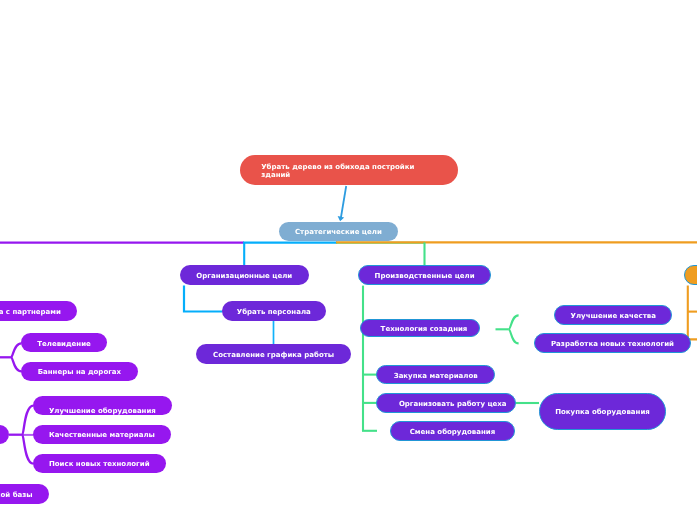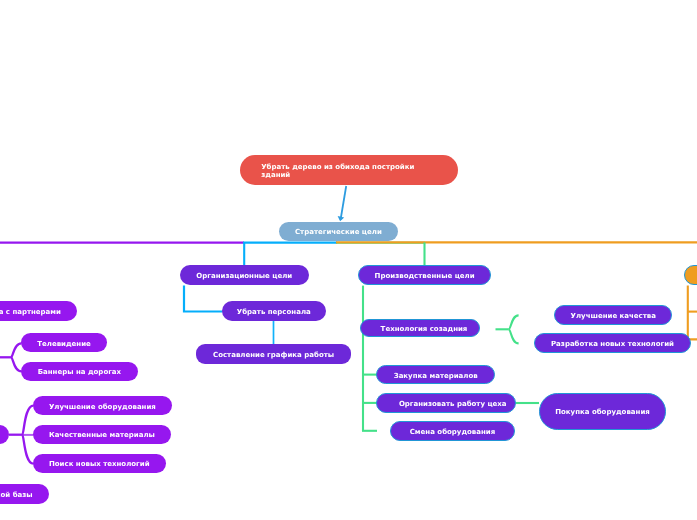--- a/index.html
+++ b/index.html
@@ -81,21 +81,21 @@
       </div>
       <div class="node n-strategic" style="left: 279px; top: 221.7px; width: 118.8px; height: 19.6px;">
         <span class="lbl">Стратегические цели</span>
       </div>
       <div class="node n-cyan" style="left: 179.6px; top: 265.2px; width: 129.4px; height: 19.8px;">
         <span class="lbl">Организационные цели</span>
       </div>
       <div class="node n-cyan" style="left: 221.9px; top: 301.3px; width: 103.8px; height: 19.9px;">
         <span class="lbl">Убрать персонала</span>
       </div>
-      <div class="node n-cyan" style="left: 196.3px; top: 344.3px; width: 154.5px; height: 19.8px; border-radius: 9px;">
+      <div class="node n-cyan" style="left: 196.3px; top: 344.3px; width: 154.5px; height: 19.8px;">
         <span class="lbl">Составление графика работы</span>
       </div>
       <div class="node n-green" style="left: 358px; top: 265.2px; width: 133.2px; height: 19.6px;">
         <span class="lbl">Производственные цели</span>
       </div>
       <div class="node n-green" style="left: 360px; top: 319.4px; width: 120px; height: 18px; padding-left: 8px;">
         <span class="lbl">Технология созадния</span>
       </div>
       <div class="node n-green" style="left: 518.3px; top: 305.4px; width: 118px; height: 20px; margin-left: 36px;">
         <span class="lbl">Улучшение качества</span>
@@ -123,21 +123,21 @@
       </div>
       <div class="node n-purple" style="left: 21.3px; top: 333.2px; width: 85.5px; height: 19.2px;">
         <span class="lbl">Телевидение</span>
       </div>
       <div class="node n-purple" style="left: 21.2px; top: 361.8px; width: 116.4px; height: 19.3px;">
         <span class="lbl">Баннеры на дорогах</span>
       </div>
       <div class="node n-purple" style="left: -31px; top: 424.5px; width: 40px; height: 19.9px;">
         <span class="lbl"></span>
       </div>
-      <div class="node n-purple" style="left: 32.8px; top: 395.7px; width: 139.2px; height: 19.8px;">
+      <div class="node n-purple" style="left: 32.8px; top: 395.7px; width: 139.2px; height: 19.8px; align-items: flex-end;">
         <span class="lbl">Улучшение оборудования</span>
       </div>
       <div class="node n-purple" style="left: 32.8px; top: 424.6px; width: 138.2px; height: 19.8px;">
         <span class="lbl">Качественные материалы</span>
       </div>
       <div class="node n-purple" style="left: 32.8px; top: 453.7px; width: 132.9px; height: 19.4px;">
         <span class="lbl">Поиск новых технологий</span>
       </div>
       <div class="node n-purple" style="left: -106px; top: 484px; width: 154.8px; height: 19.7px;">
         <span class="lbl">Расширение клиентской базы</span>

